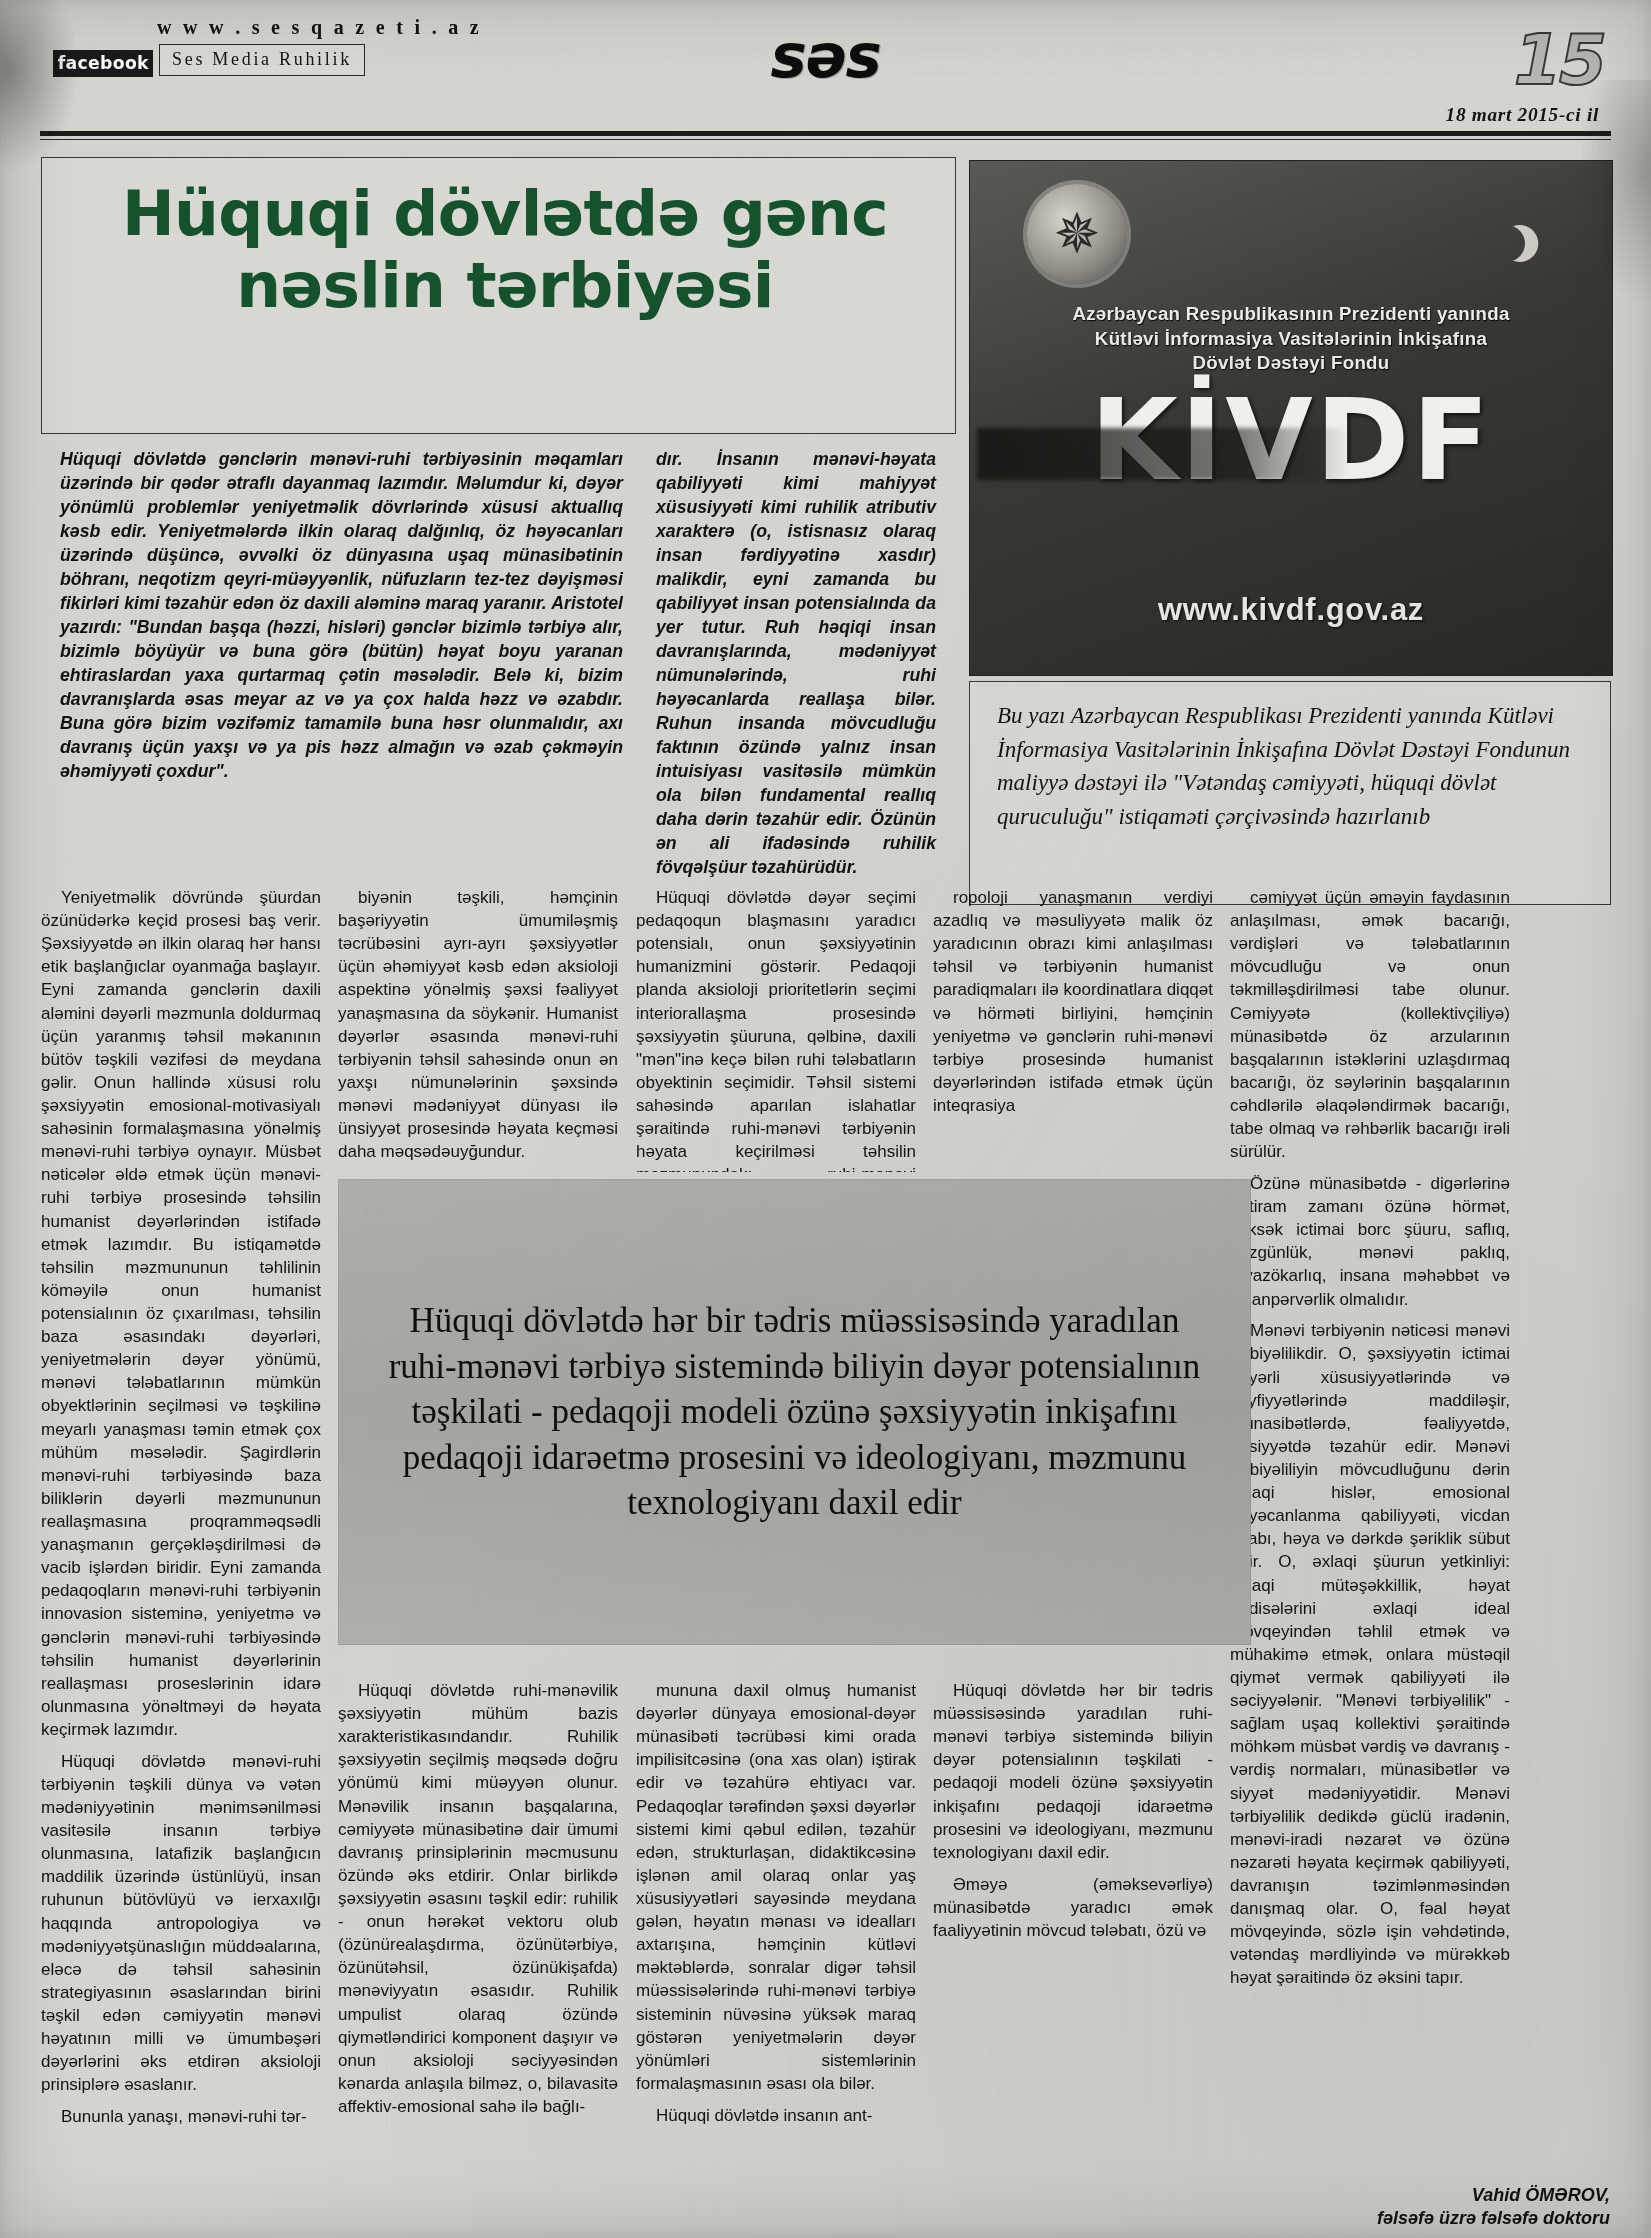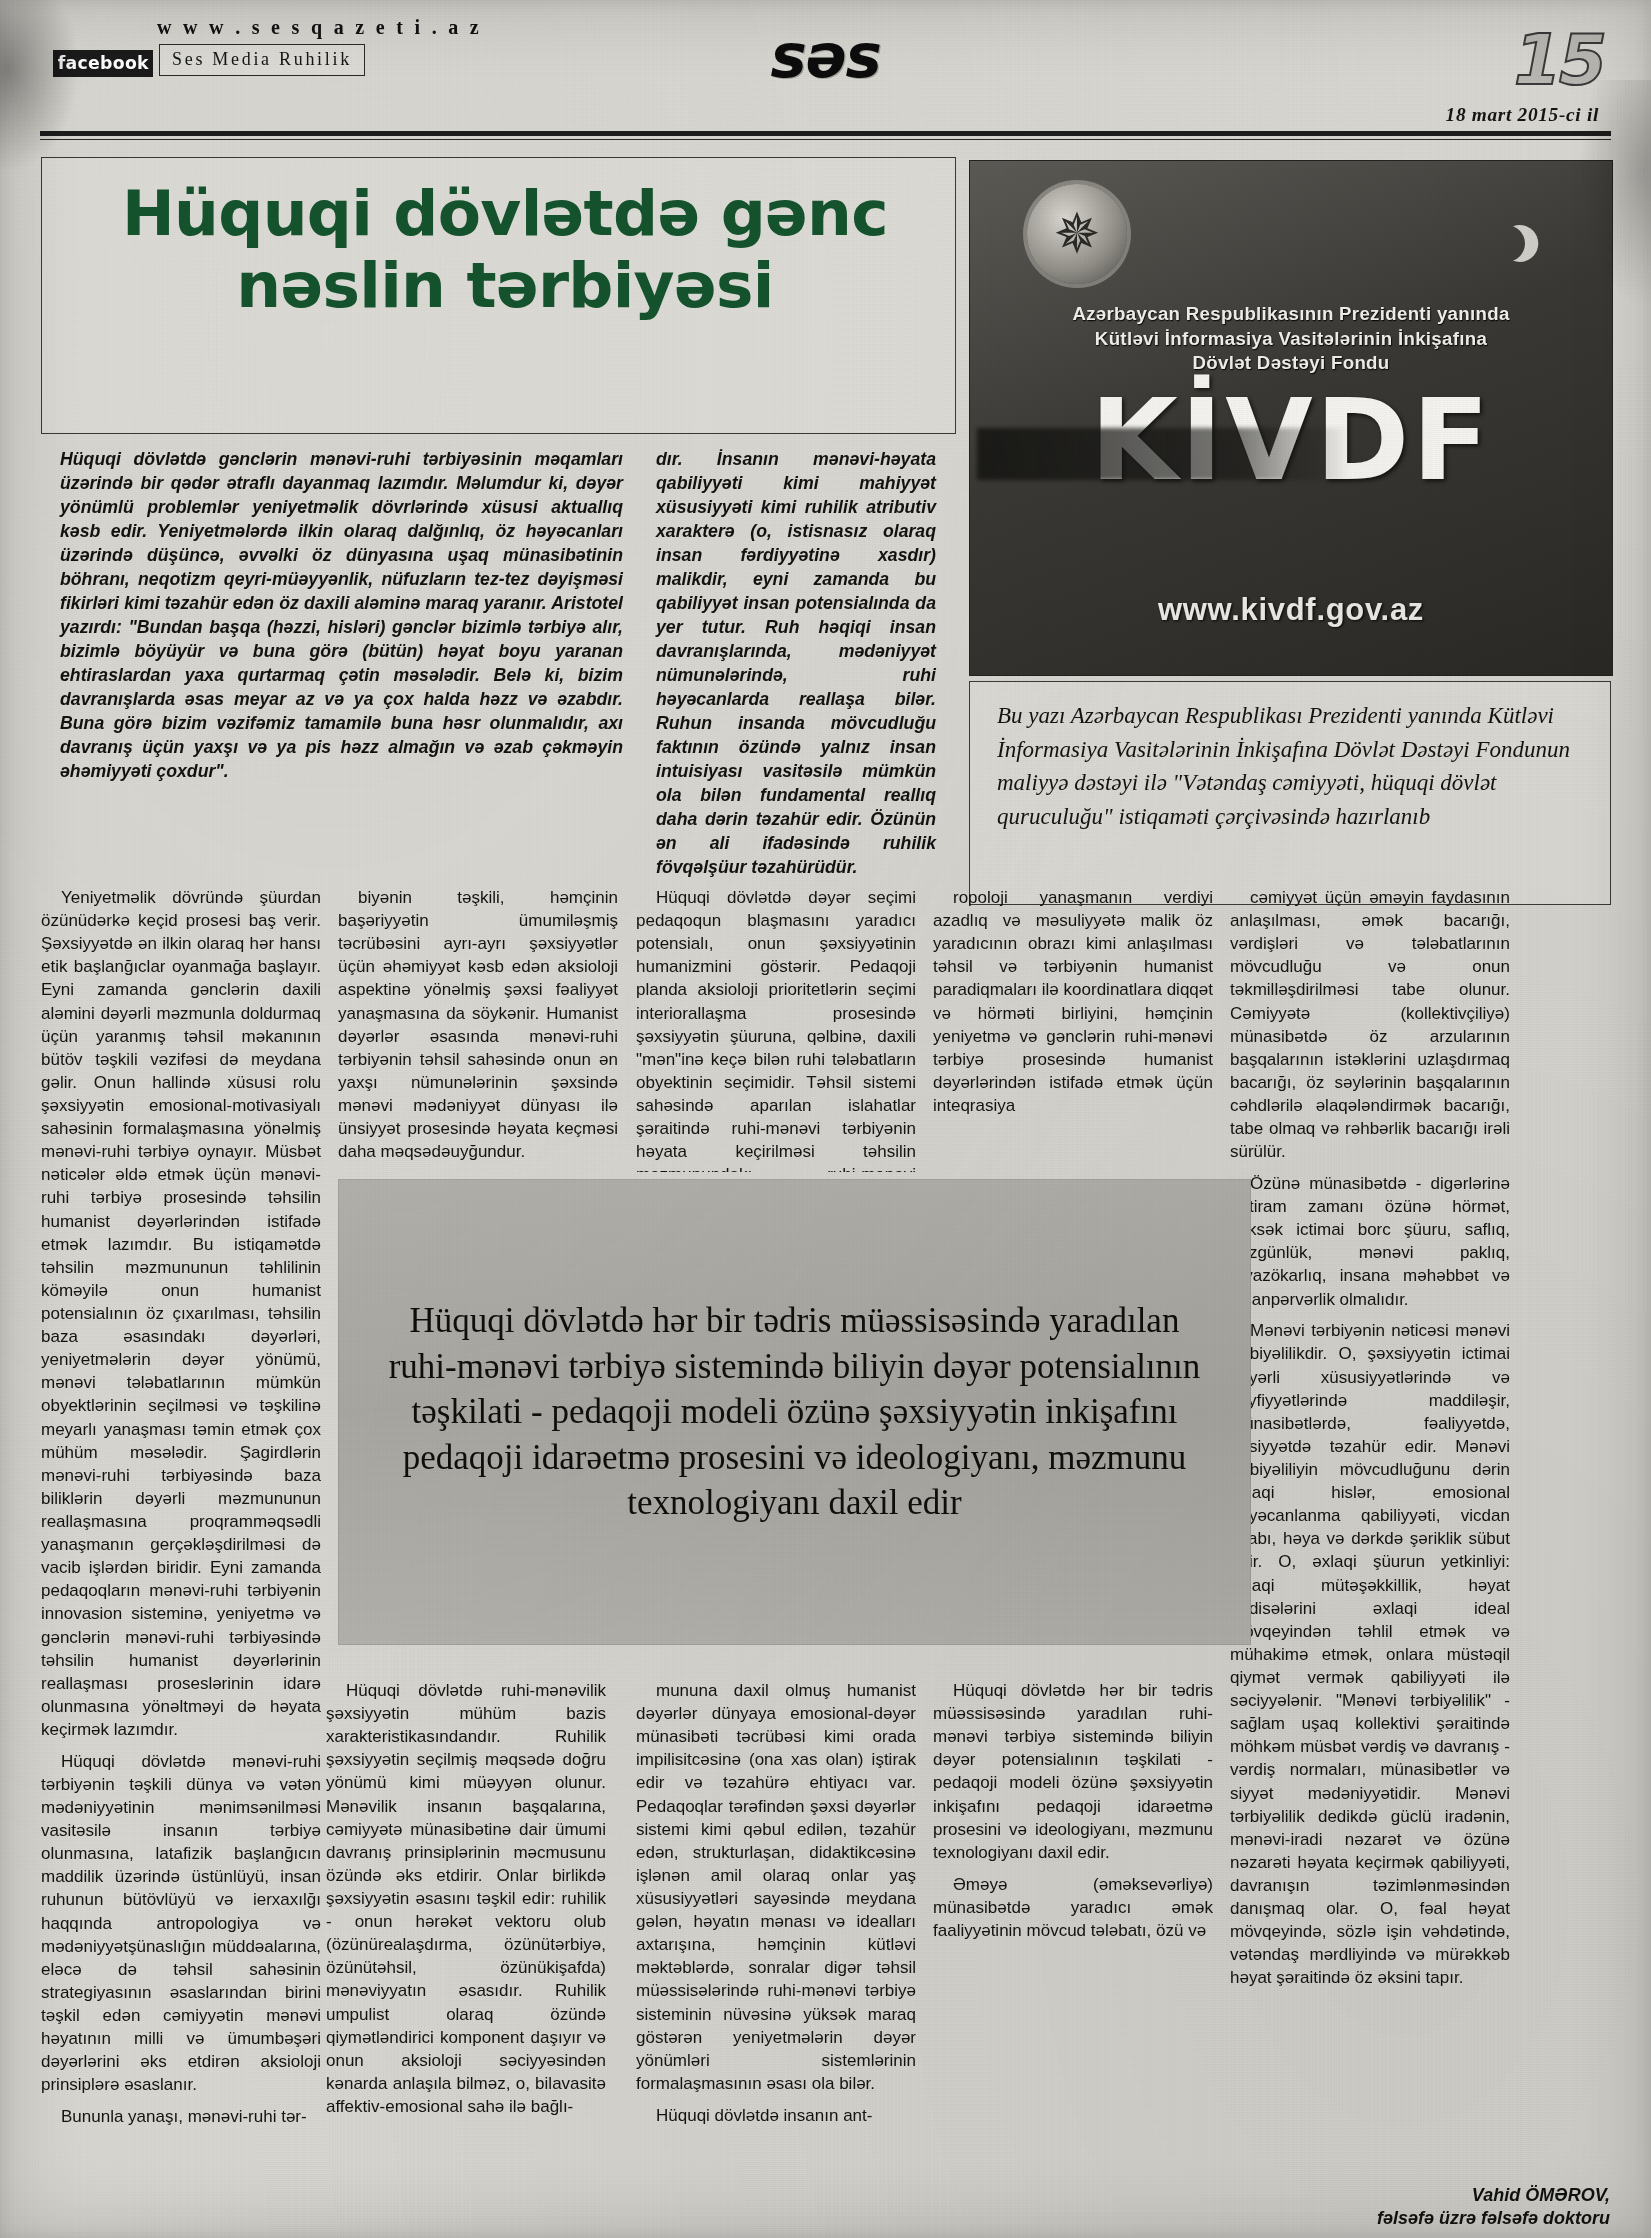--- a/index.html
+++ b/index.html
@@ -318,21 +318,21 @@
     display: flex;
     align-items: center;
     justify-content: center;
     text-align: center;
     font-family: "Liberation Serif", serif;
     font-size: 35px;
     line-height: 1.30;
     color: #0f0e0c;
   }
 
-  .c2c { left: 326px;  top: 1679px; width: 280px; }
+  .c2c { left: 338px;  top: 1679px; width: 280px; }
   .c3c { left: 636px;  top: 1679px; width: 280px; }
   .c4c { left: 933px; top: 1679px; width: 280px; }
 
   .signature {
     position: absolute;
     right: 41px;
     bottom: 8px;
     width: 313px;
     text-align: right;
     font-family: "Liberation Sans", sans-serif;

